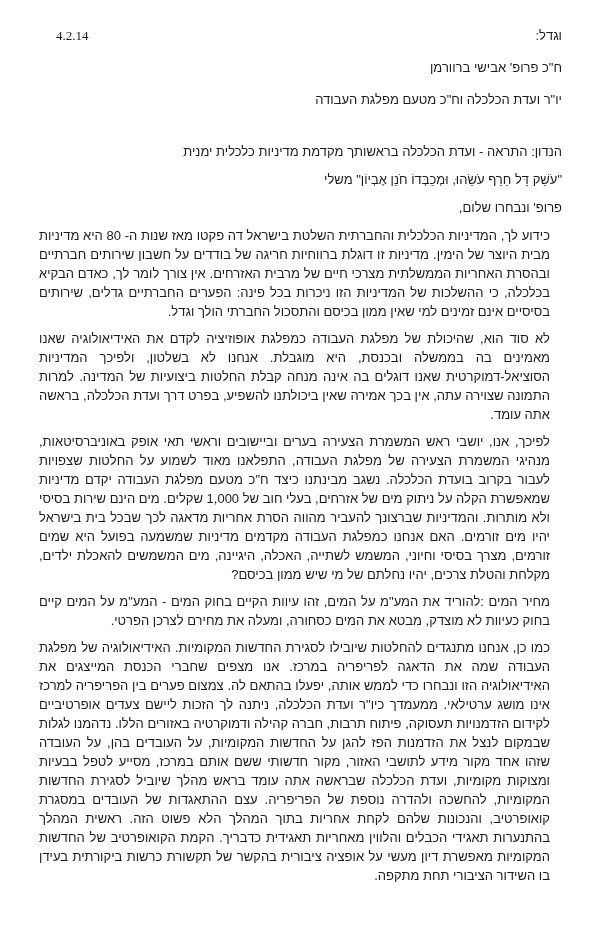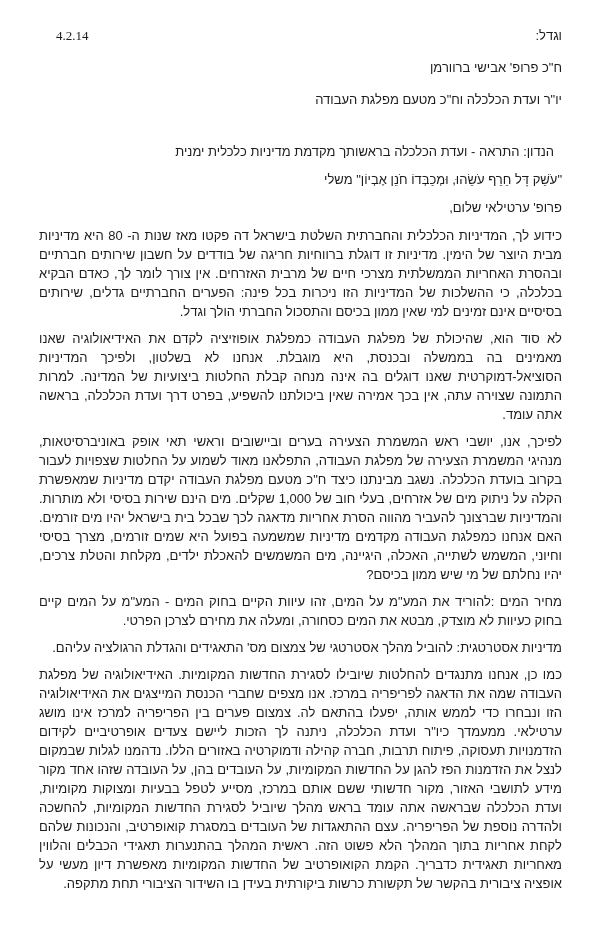--- a/index.html
+++ b/index.html
@@ -28,46 +28,45 @@
     align-items: baseline;
     margin: 0 0 13px 0;
   }
   .date {
     direction: ltr;
     padding-left: 17px;
     font-family: Liberation Serif, serif;
   }
   p { margin: 0; }
   .hdr-line { margin: 0 0 13px 0; }
-  .subject-line { margin: 33px 8px 9px 0; }
+  .subject-line { margin: 33px 0 9px 0; }
   .quote-line { margin: 0 0 9px 0; }
   .salutation-line { margin: 0 0 9px 0; }
   .body-p {
-    margin: 0 0 8px 0;
+    margin: 0 12px 8px 0;
     text-align: justify;
     text-justify: inter-word;
   }
 </style>
 </head>
 <body>
 
 <div class="page">
 
   <div class="header-row">
     <span>וגדל:</span>
     <span class="date">4.2.14</span>
   </div>
 
   <p class="hdr-line">ח"כ פרופ' אבישי ברוורמן</p>
   <p class="hdr-line">יו"ר ועדת הכלכלה וח"כ מטעם מפלגת העבודה</p>
 
   <p class="subject-line">הנדון: התראה - ועדת הכלכלה בראשותך מקדמת מדיניות כלכלית ימנית</p>
   <p class="quote-line">"עֹשֵׁק דָּל חֵרֵף עֹשֵׂהוּ, וּמְכַבְּדוֹ חֹנֵן אֶבְיוֹן" משלי</p>
-  <p class="salutation-line">פרופ' ערטילאי שלום,</p>
+  <p class="salutation-line">פרופ' ונבחרו שלום,</p>
 
   <p class="body-p">כידוע לך, המדיניות הכלכלית והחברתית השלטת בישראל דה פקטו מאז שנות ה- 80 היא מדיניות מבית היוצר של הימין. מדיניות זו דוגלת ברווחיות חריגה של בודדים על חשבון שירותים חברתיים ובהסרת האחריות הממשלתית מצרכי חיים של מרבית האזרחים. אין צורך לומר לך, כאדם הבקיא בכלכלה, כי ההשלכות של המדיניות הזו ניכרות בכל פינה: הפערים החברתיים גדלים, שירותים בסיסיים אינם זמינים למי שאין ממון בכיסם והתסכול החברתי הולך וגדל.</p>
   <p class="body-p">לא סוד הוא, שהיכולת של מפלגת העבודה כמפלגת אופוזיציה לקדם את האידיאולוגיה שאנו מאמינים בה בממשלה ובכנסת, היא מוגבלת. אנחנו לא בשלטון, ולפיכך המדיניות הסוציאל-דמוקרטית שאנו דוגלים בה אינה מנחה קבלת החלטות ביצועיות של המדינה. למרות התמונה שצוירה עתה, אין בכך אמירה שאין ביכולתנו להשפיע, בפרט דרך ועדת הכלכלה, בראשה אתה עומד.</p>
   <p class="body-p">לפיכך, אנו, יושבי ראש המשמרת הצעירה בערים וביישובים וראשי תאי אופק באוניברסיטאות, מנהיגי המשמרת הצעירה של מפלגת העבודה, התפלאנו מאוד לשמוע על החלטות שצפויות לעבור בקרוב בועדת הכלכלה. נשגב מבינתנו כיצד ח"כ מטעם מפלגת העבודה יקדם מדיניות שמאפשרת הקלה על ניתוק מים של אזרחים, בעלי חוב של 1,000 שקלים. מים הינם שירות בסיסי ולא מותרות. והמדיניות שברצונך להעביר מהווה הסרת אחריות מדאגה לכך שבכל בית בישראל יהיו מים זורמים. האם אנחנו כמפלגת העבודה מקדמים מדיניות שמשמעה בפועל היא  שמים זורמים, מצרך בסיסי וחיוני, המשמש לשתייה, האכלה, היגיינה, מים המשמשים להאכלת ילדים, מקלחת והטלת צרכים, יהיו נחלתם של מי שיש ממון בכיסם?</p>
   <p class="body-p">מחיר המים :להוריד את המע"מ על המים, זהו עיוות הקיים בחוק המים - המע"מ על המים קיים בחוק כעיוות לא מוצדק, מבטא את המים כסחורה, ומעלה את מחירם לצרכן הפרטי.</p>
-  <p class="body-p">מדיניות אסטרטגית: להוביל מהלך אסטרטגי של צמצום מס' התאגידים והגדלת הרגולציה עליהם.</p>
   <p class="body-p">כמו כן, אנחנו מתנגדים להחלטות שיובילו לסגירת החדשות המקומיות. האידיאולוגיה של מפלגת העבודה שמה את הדאגה לפריפריה במרכז.  אנו מצפים שחברי הכנסת המייצגים את האידיאולוגיה הזו ונבחרו כדי לממש אותה, יפעלו בהתאם לה. צמצום פערים בין הפריפריה למרכז אינו מושג ערטילאי. ממעמדך כיו"ר ועדת הכלכלה, ניתנה לך הזכות ליישם צעדים אופרטיביים לקידום הזדמנויות תעסוקה, פיתוח תרבות, חברה קהילה ודמוקרטיה באזורים הללו. נדהמנו לגלות שבמקום לנצל את הזדמנות הפז להגן על החדשות המקומיות, על העובדים בהן, על העובדה שזהו אחד מקור מידע לתושבי האזור, מקור חדשותי ששם אותם במרכז, מסייע לטפל בבעיות ומצוקות מקומיות, ועדת הכלכלה שבראשה אתה עומד בראש מהלך שיוביל לסגירת החדשות המקומיות, להחשכה ולהדרה נוספת של הפריפריה. עצם ההתאגדות של העובדים במסגרת קואופרטיב, והנכונות שלהם לקחת אחריות בתוך המהלך הלא פשוט הזה. ראשית המהלך בהתנערות תאגידי הכבלים והלווין מאחריות תאגידית כדבריך. הקמת הקואופרטיב של  החדשות המקומיות מאפשרת דיון מעשי על אופציה ציבורית  בהקשר של תקשורת כרשות ביקורתית בעידן בו השידור הציבורי תחת מתקפה.</p>
 
 </div>
 
 </body></html>

